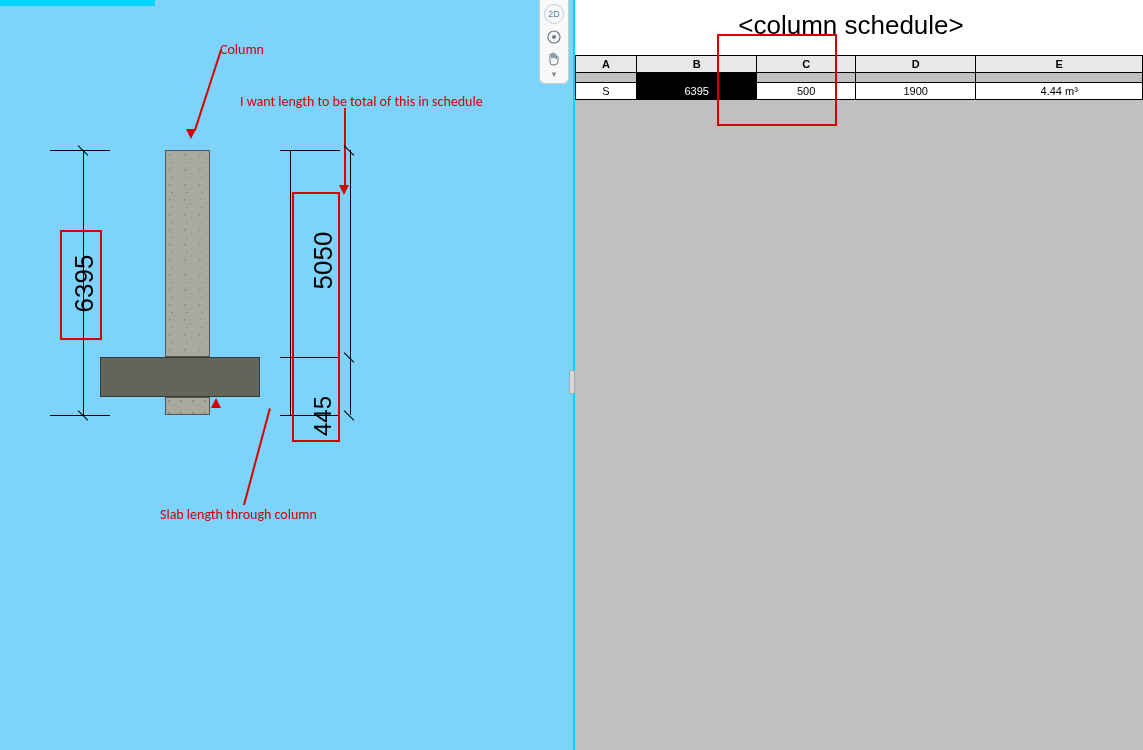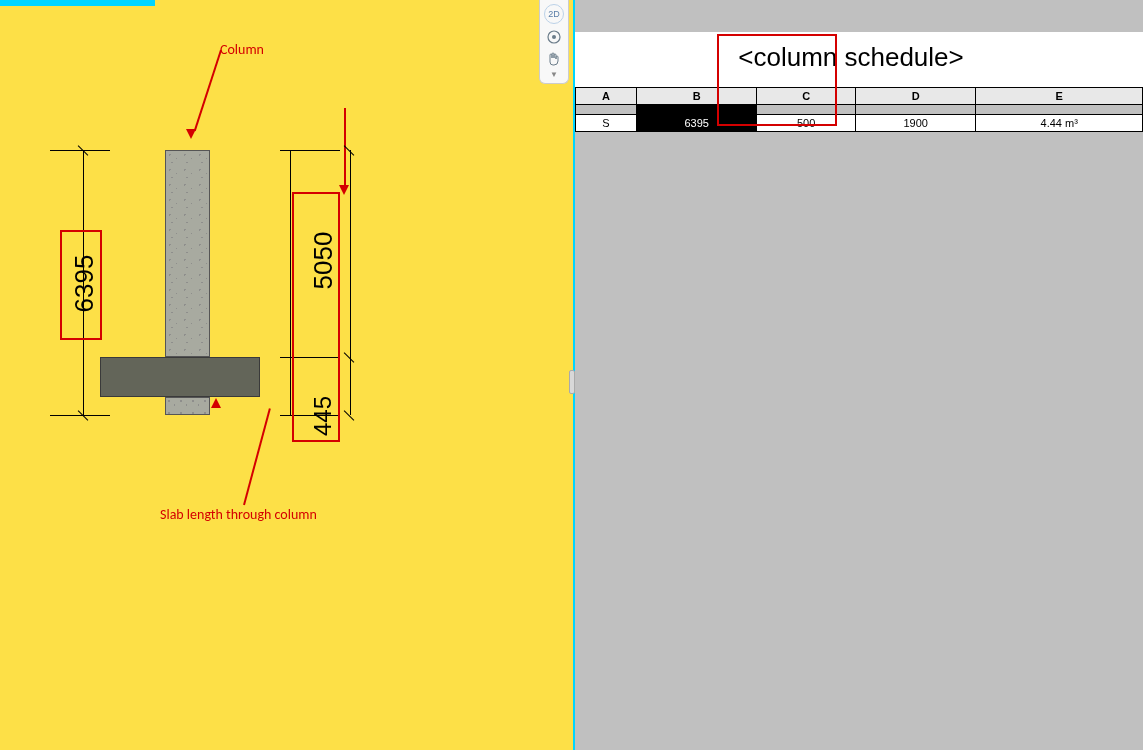--- a/index.html
+++ b/index.html
@@ -8,21 +8,21 @@
       width: 1143px;
       height: 750px;
       display: flex;
       background: #fff;
       overflow: hidden;
       position: relative;
     }
     .left-panel {
       width: 575px;
       height: 750px;
-      background: #fde047;
+      background: #7dd3fc;
       position: relative;
       border-right: 2px solid #00d5ff;
     }
     .top-cyan {
       position: absolute;
       top: 0;
       left: 0;
       width: 155px;
       height: 6px;
       background: #00d5ff;
@@ -186,21 +186,20 @@
       height: 750px;
       background: #c0c0c0;
       position: relative;
     }
     .schedule-header {
       background: #fff;
       text-align: center;
       font-size: 26px;
       font-family: Arial, sans-serif;
       padding: 10px 16px 14px 0;
-      margin-top: 32px;
     }
     .schedule-table {
       width: 100%;
       border-collapse: collapse;
       font-size: 11px;
       font-family: Arial, sans-serif;
       background: #fff;
     }
     .schedule-table th, .schedule-table td {
       border: 1px solid #000;
@@ -261,20 +260,21 @@
           <path d="M4 8 V4 a1 1 0 0 1 2 0 V7 M6 7 V3 a1 1 0 0 1 2 0 V7 M8 7 V4 a1 1 0 0 1 2 0 V8 M10 8 V6 a1 1 0 0 1 2 0 V10 a4 4 0 0 1 -4 4 H7 a3 3 0 0 1 -3 -3 V8" fill="none" stroke="#6b7c8a" stroke-width="1"></path>
         </svg>
     </div>
     <div class="arrow">▼</div>
   </div>
 
   <div class="annotation" style="left:220px; top:35px;margin-top:6px;">Column</div>
   <div class="annotation-line" style="left:220px; top:50px; width:2px; height:85px; transform:rotate(18deg); transform-origin:top;"></div>
   <div class="arrow-head arrow-down" style="left:186px; top:129px;"></div>
 
+  <div class="annotation" style="left:240px; top:93px;">I want length to be total of this in schedule</div>
   <div class="annotation-line" style="left:344px; top:108px; width:2px; height:80px;"></div>
   <div class="arrow-head arrow-down" style="left:339px; top:185px;"></div>
 
   <div class="annotation" style="left:160px; top:506px;">Slab length through column</div>
   <div class="annotation-line" style="left:243px; top:405px; width:2px; height:100px; transform:rotate(15deg); transform-origin:bottom;"></div>
   <div class="arrow-head arrow-down" style="left:211px; top:398px; transform:rotate(180deg);"></div>
 
   <div class="drawing">
 
     <div class="dim-tick" style="left:-30px; top:0;"></div>

